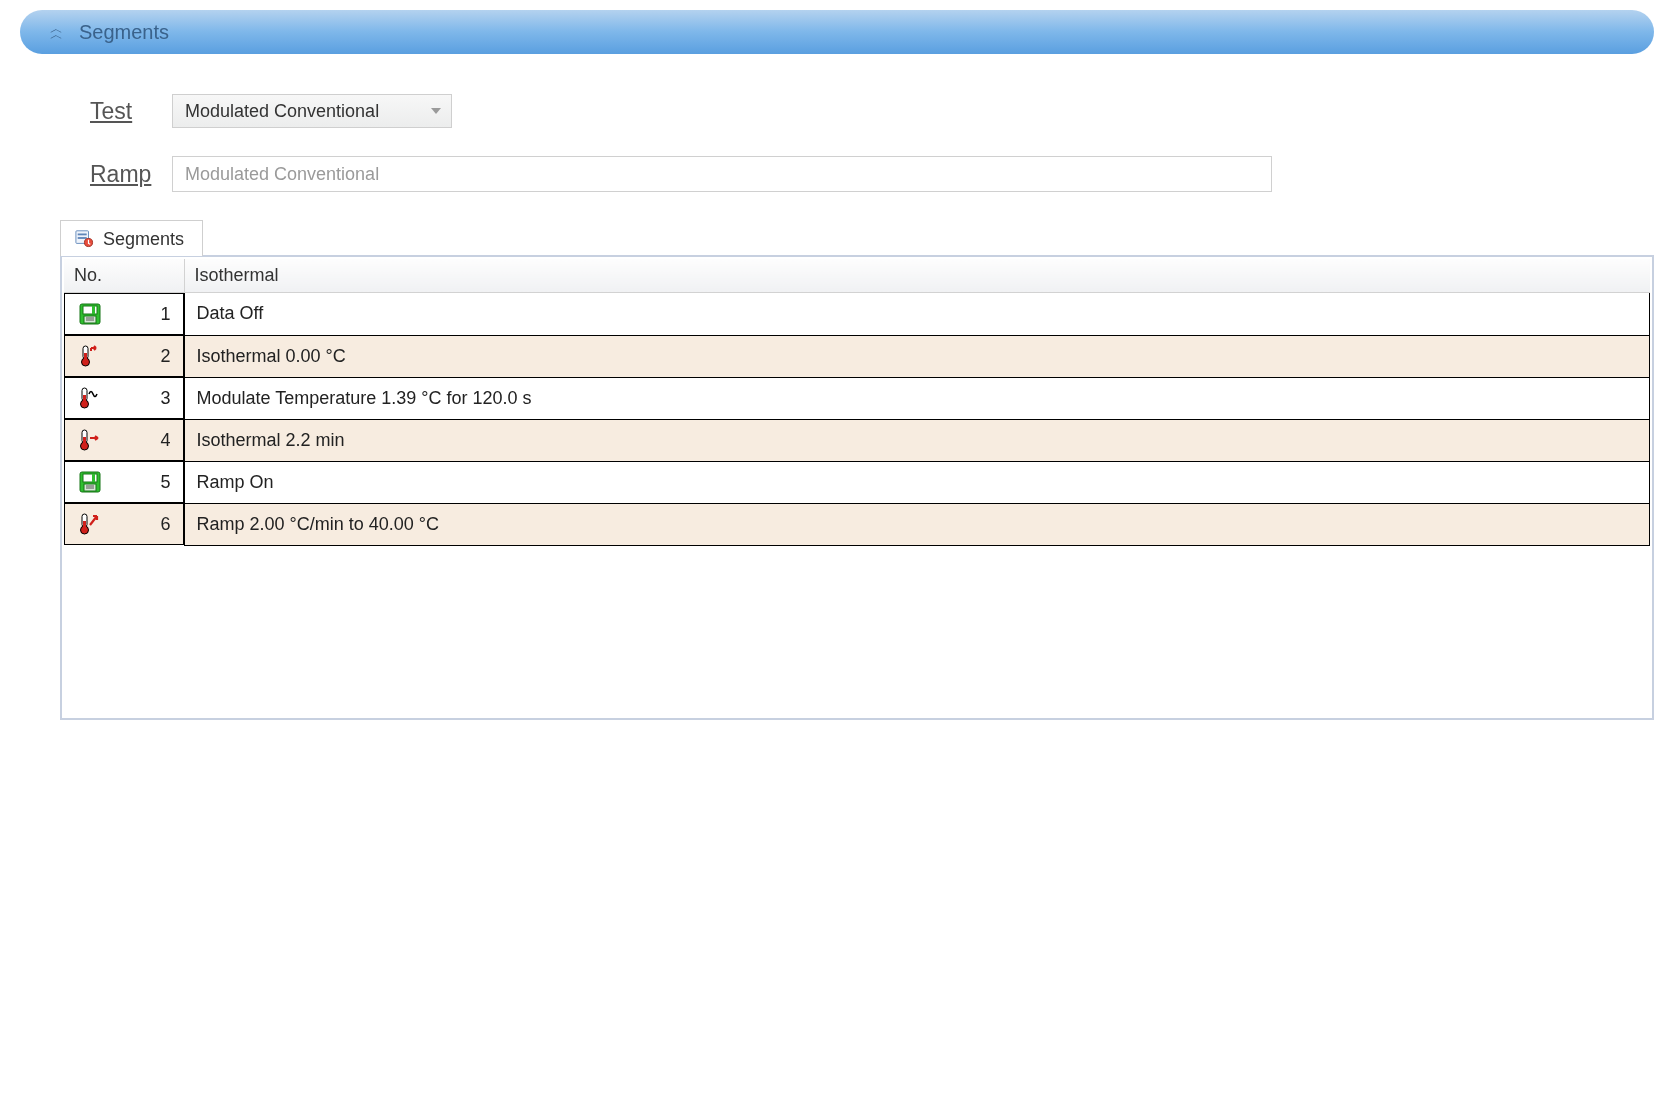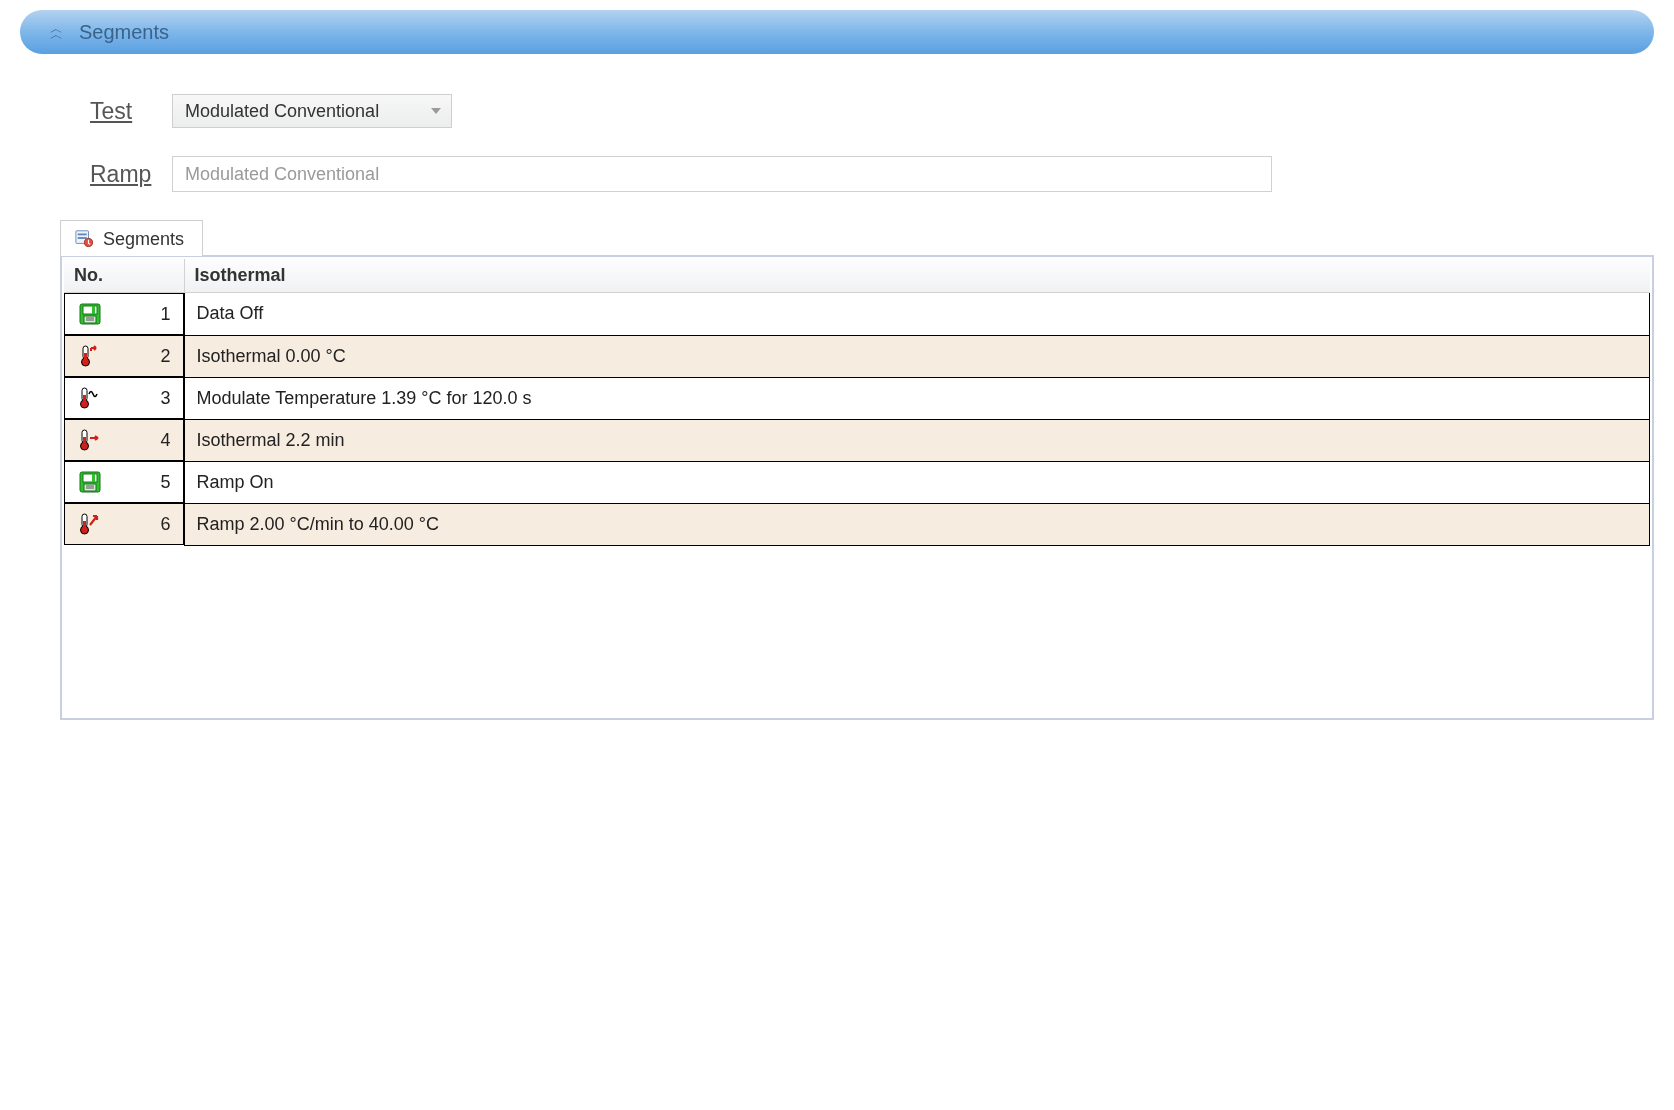--- a/index.html
+++ b/index.html
@@ -101,21 +101,21 @@
     }
     table.segments {
       width: 100%;
       border-collapse: collapse;
       table-layout: fixed;
     }
     table.segments thead th {
       background: linear-gradient(to bottom, #fdfdfd, #f0f1f3);
       border-bottom: 1px solid #d2d2d2;
       text-align: left;
-      font-weight: bold;
+      font-weight: normal;
       font-size: 18px;
       color: #333;
       padding: 6px 10px;
     }
     table.segments thead th.no-col { width: 120px; border-right: 1px solid #d2d2d2; }
     table.segments tbody td {
       border: 1px solid #000;
       padding: 8px 12px;
       font-size: 18px;
       color: #222;

